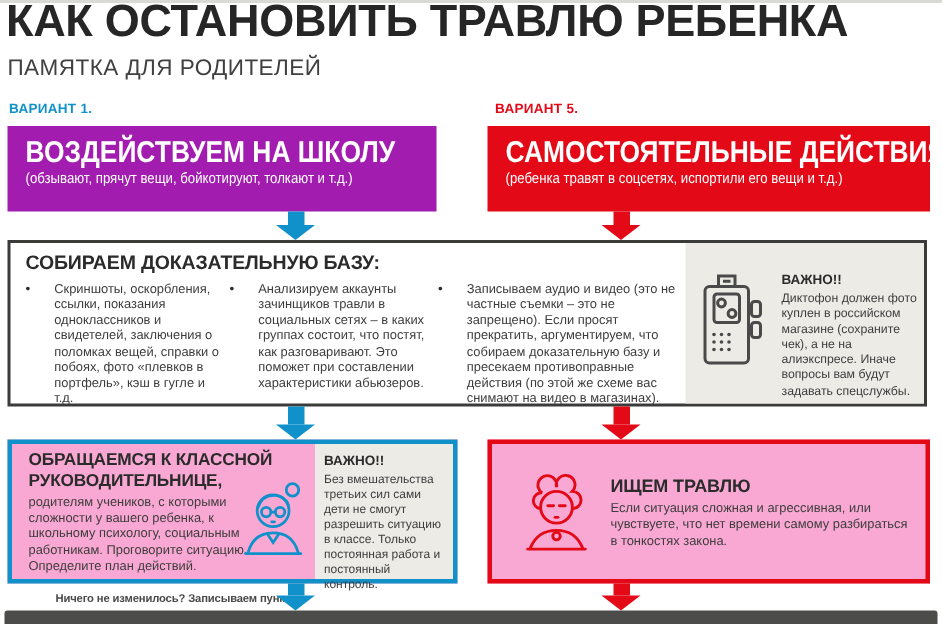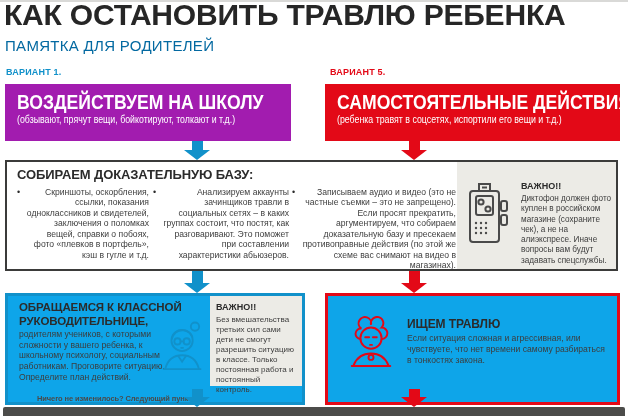--- a/index.html
+++ b/index.html
@@ -2,21 +2,21 @@
 <html><head>
 <meta charset="utf-8">
 <style>
   html,body{margin:0;padding:0;background:#fff;}
   .canvas{position:relative;width:628px;height:416px;background:#ffffff;overflow:hidden;
           font-family:"Liberation Sans",sans-serif;}
   .topstrip{position:absolute;left:0;top:0;width:628px;height:2px;background:#d9d9d7;}
 
   .title{position:absolute;left:4px;top:-3px;margin:0;font-size:30px;line-height:36px;
          font-weight:bold;color:#262626;letter-spacing:-0.2px;white-space:nowrap;}
-  .subtitle{position:absolute;left:5px;top:37px;font-size:15px;color:#0369a1;letter-spacing:0.3px;white-space:nowrap;}
+  .subtitle{position:absolute;left:5px;top:37px;font-size:15px;color:#404040;letter-spacing:0.3px;white-space:nowrap;}
 
   .variant-label{position:absolute;top:67px;font-size:9px;font-weight:bold;letter-spacing:0.2px;}
   .v1{left:6px;color:#1191ca;}
   .v2{left:330px;color:#e30917;}
 
   .hdr-box{position:absolute;top:84px;height:57px;box-sizing:border-box;padding:7px 12px 0;}
   .hdr-blue{left:5px;width:286px;background:#a21caf;}
   .hdr-red{left:325px;width:295px;background:#e30917;}
   .hdr-title{color:#fff;font-weight:bold;font-size:20px;line-height:1.12;white-space:nowrap;
              transform:scaleX(0.88);transform-origin:0 0;}
@@ -28,32 +28,32 @@
   .head{position:absolute;width:0;height:0;border-left:13px solid transparent;border-right:13px solid transparent;}
   .blue .stem{background:#1191ca;}
   .blue .head{border-top:10px solid #1191ca;}
   .red .stem{background:#e30917;}
   .red .head{border-top:10px solid #e30917;}
 
   .evidence{position:absolute;left:5px;top:160px;width:613px;height:111px;box-sizing:border-box;
             border:2px solid #3b3b3a;background:#fff;}
   .ev-gray{position:absolute;left:457px;top:162px;width:159px;height:107px;background:#ecebe6;}
   .ev-title{position:absolute;left:17px;top:167px;font-size:13px;font-weight:bold;color:#2b2b2b;letter-spacing:-0.1px;}
-  .ev-col{position:absolute;top:187px;display:flex;gap:4px;font-size:8.6px;line-height:1.22;color:#3d3d3d;text-align:right;}
+  .ev-col{position:absolute;top:187px;display:flex;gap:16px;font-size:8.6px;line-height:1.22;color:#3d3d3d;}
   .ev-col .marker::before{content:"•";font-size:9px;color:#2b2b2b;}
   .c1{left:17px;width:132px;}
   .c2{left:153px;width:136px;}
   .c3{left:292px;width:164px;}
 
   .imp-title{font-size:9px;font-weight:bold;color:#2b2b2b;}
   .imp-text{font-size:8.2px;line-height:1.25;color:#3d3d3d;margin-top:3px;}
   .ev-imp{position:absolute;left:521px;top:181px;width:95px;}
   .dictaphone{position:absolute;left:465px;top:182px;}
 
-  .action{position:absolute;top:293px;height:112px;box-sizing:border-box;background:#0ea5e9;}
+  .action{position:absolute;top:293px;height:96px;box-sizing:border-box;background:#f9a8d4;}
   .act-blue{left:5px;width:300px;border:3px solid #1191ca;}
   .act-red{left:325px;width:295px;border:3px solid #e30917;}
   .act-title{position:absolute;font-weight:bold;color:#2b2b2b;letter-spacing:-0.1px;}
   .school-title{left:11px;top:5px;width:182px;font-size:11.5px;line-height:1.18;}
   .school-text{position:absolute;left:11px;top:33px;width:148px;font-size:8.6px;line-height:1.24;color:#3d3d3d;}
   .teacher{position:absolute;left:151px;top:23px;}
   .act-gray{position:absolute;left:202px;top:0;width:92px;height:90px;background:#ecebe6;
             box-sizing:border-box;padding:6px 6px;}
   .act-gray .imp-text{font-size:8px;}
 
@@ -181,21 +181,21 @@
         <line x1="27" y1="30" x2="29" y2="30"></line>
         <path d="M10,51 Q15,39 28,39 Q41,39 46,51"></path>
         <circle cx="28" cy="43" r="2.6"></circle>
         <line x1="8" y1="52" x2="48" y2="52"></line>
       </g>
     </svg>
     <div class="act-title lawyer-title">ИЩЕМ ТРАВЛЮ</div>
     <div class="lawyer-text">Если ситуация сложная и агрессивная, или чувствуете, что нет времени самому разбираться в тонкостях закона.</div>
   </div>
 
-  <div class="foot-note">Ничего не изменилось? Следующий пункт –</div>
+  <div class="foot-note">Ничего не изменилось? Записываем пункт –</div>
 
   <div class="arrow blue">
     <div class="stem" style="left:192px;top:389px;height:8px;"></div>
     <div class="head" style="left:184px;top:397px;"></div>
   </div>
   <div class="arrow red">
     <div class="stem" style="left:409px;top:389px;height:8px;"></div>
     <div class="head" style="left:401px;top:397px;"></div>
   </div>
 

